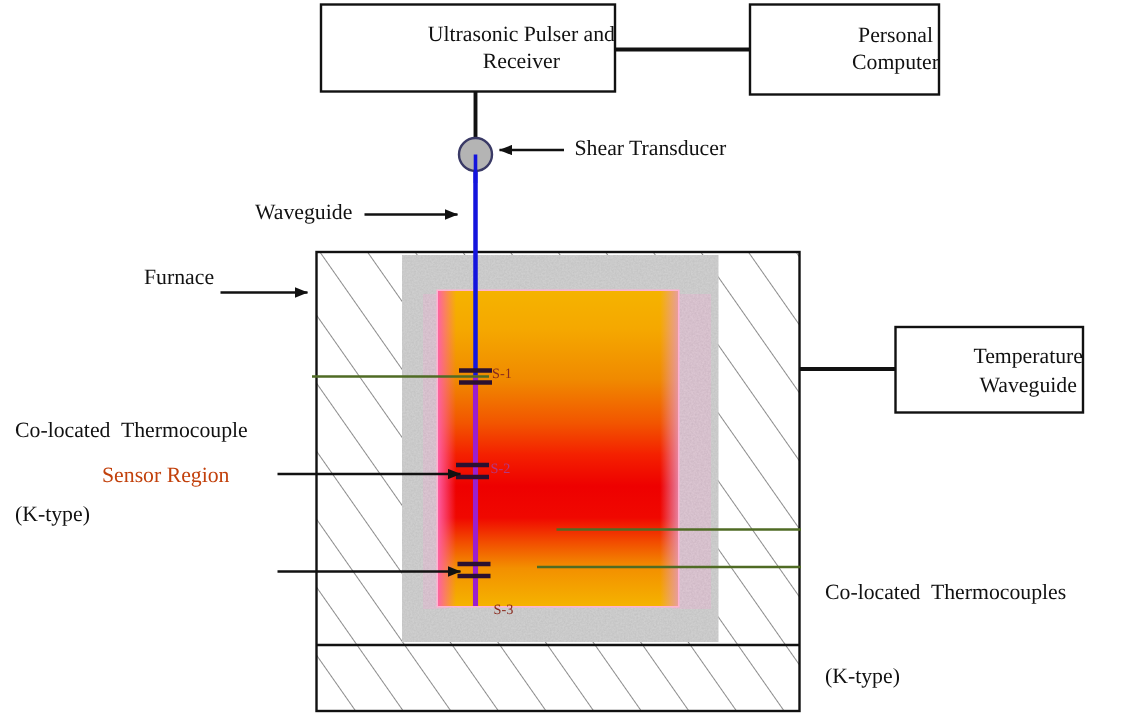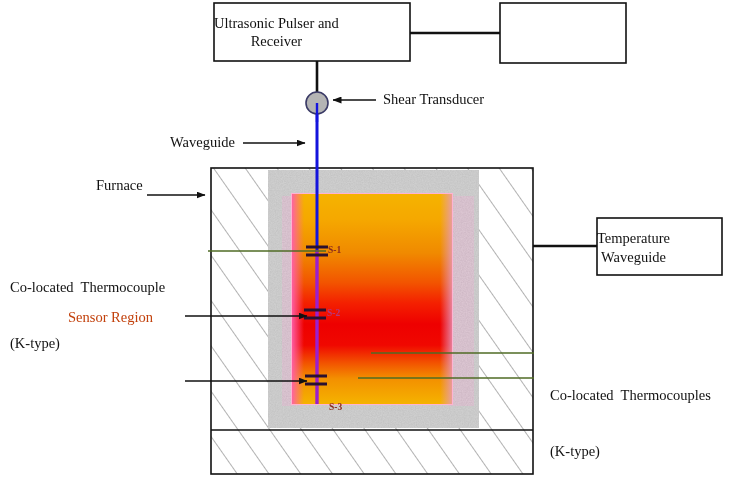--- a/index.html
+++ b/index.html
@@ -21,43 +21,44 @@
     position: absolute;
     left: 0;
     top: 0;
     width: 750px;
     height: 479px;
   }
   .boxlabel {
     position: absolute;
     display: flex;
     align-items: center;
-    justify-content: flex-start;
+    justify-content: flex-end;
     text-align: center;
     font-family: "Liberation Serif", "DejaVu Serif", serif;
     font-size: 14.5px;
     color: #111111;
     line-height: 1.25;
     box-sizing: border-box;
     pointer-events: none;
+    padding-left: 44px;
   }
   .freelabel {
     position: absolute;
     font-family: "Liberation Serif", "DejaVu Serif", serif;
     font-size: 14.5px;
     color: #111111;
     line-height: 1.3;
     white-space: pre;
   }
   .freelabel.blue { color: #c2410c; }
   .slabel {
     position: absolute;
     font-family: "Liberation Serif", "DejaVu Serif", serif;
     font-size: 9.5px;
-    font-weight: bold;
+    font-weight: normal;
     color: #8a2b1e;
     white-space: pre;
   }
   .slabel.dim { color: #b5377f; }
 </style>
 </head>
 <body>
 
 <div id="stage">
 
@@ -171,20 +172,26 @@
     </g>
   </svg>
 
   <div class="boxlabel" style="left:214px; top:3px; width:196px; height:58px;">
     <div>
       <div>Ultrasonic Pulser and</div>
       <div>Receiver</div>
     </div>
   </div>
 
+  <div class="boxlabel" style="left:500px; top:3px; width:126px; height:60px;">
+    <div>
+      <div>Personal</div>
+      <div>Computer</div>
+    </div>
+  </div>
 
   <div class="boxlabel" style="left:597px; top:218px; width:125px; height:59px;">
     <div>
       <div>Temperature</div>
       <div>Waveguide</div>
     </div>
   </div>
 
   <svg class="layer" viewBox="0 0 750 479" style="pointer-events:none;">
     <rect x="214" y="3" width="196" height="58" fill="none" stroke="#111111" stroke-width="1.6"></rect>

